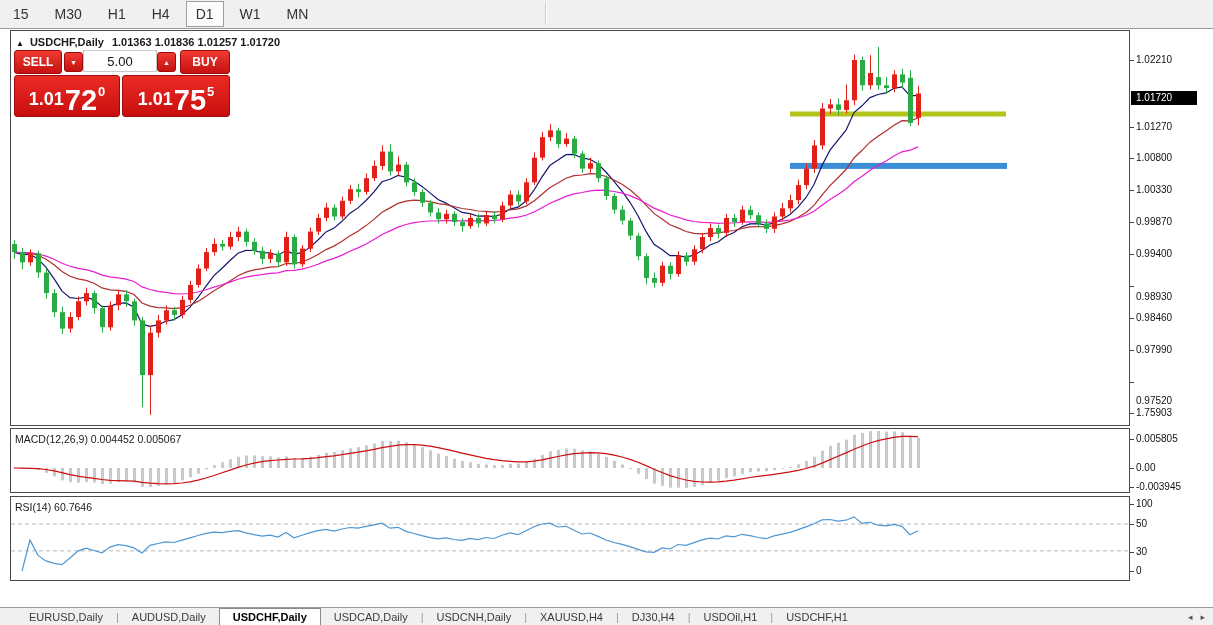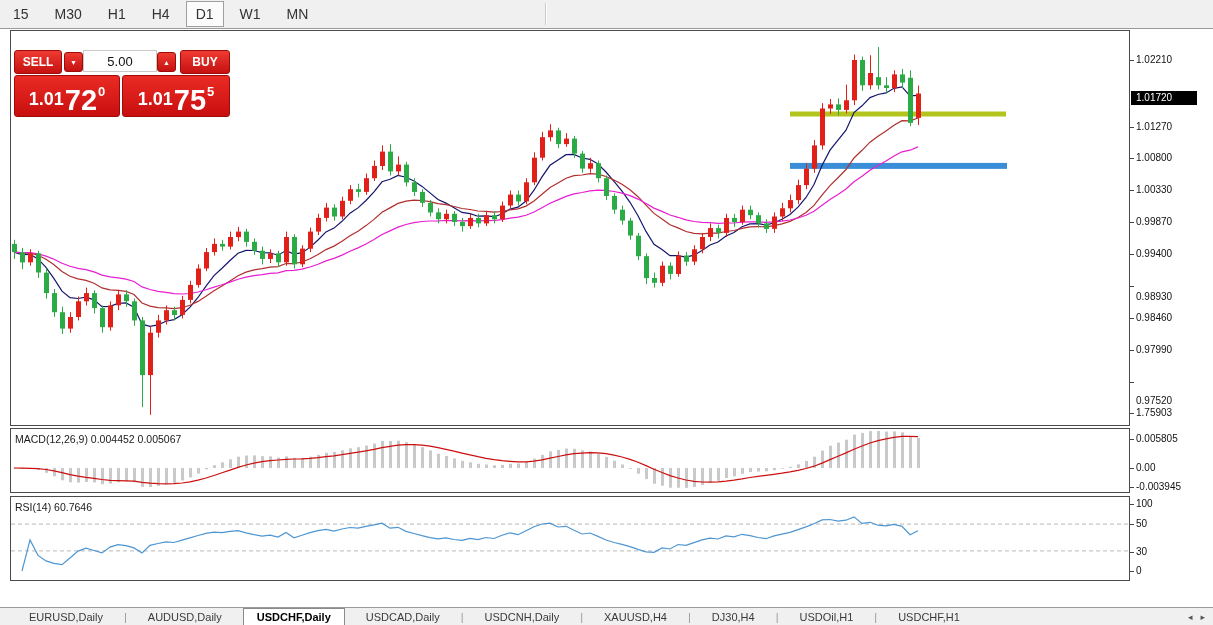--- a/index.html
+++ b/index.html
@@ -36,21 +36,21 @@
   #rsi-label{left:15px;top:472px;}
   
   .ax-label{left:1136px;font-size:10px;color:#111;white-space:nowrap;}
   .ax-tick{left:1130px;width:4px;height:1px;background:#444;}
   #cur-price{left:1131px;top:62px;width:61px;height:14px;background:#000;color:#fff;font-size:10px;line-height:14px;padding-left:5px;}
   
   #date-axis{left:0px;top:583px;width:1213px;height:23px;background:#fff;}
   .d-tick{top:0px;width:1px;height:4px;background:#444;}
   .d-label{top:5px;font-size:10px;color:#111;white-space:nowrap;transform:translateX(-50%);}
   
-  #tabbar{left:0;top:607px;width:1213px;height:18px;background:#f0f0f0;border-top:1px solid #9a9a9a;display:flex;align-items:stretch;font-size:11px;color:#3a3a3a;padding-left:16px;box-sizing:border-box;gap:8px;}
+  #tabbar{left:0;top:607px;width:1213px;height:18px;background:#f0f0f0;border-top:1px solid #9a9a9a;display:flex;align-items:stretch;font-size:11px;color:#3a3a3a;padding-left:16px;box-sizing:border-box;}
   .tab{display:flex;align-items:center;padding:0 13px;cursor:default;}
   .tab.active{background:#fff;border:1px solid #8a8a8a;border-bottom:none;font-weight:700;color:#000;}
   .tab-sep{display:flex;align-items:center;color:#999;}
   #tab-arrows{position:absolute;right:8px;top:0;height:18px;display:flex;align-items:center;gap:8px;color:#555;font-size:9px;}
 </style>
 </head>
 <body>
 
 <div id="toolbar" class="abs">
     <div class="tf-btn">15</div>
@@ -434,20 +434,23 @@
       </g>
       <g>
         <line x1="1" y1="494.1" x2="1119" y2="494.1" stroke="#b8b8b8" stroke-width="1" stroke-dasharray="4,3"></line>
         <line x1="1" y1="520.9" x2="1119" y2="520.9" stroke="#b8b8b8" stroke-width="1" stroke-dasharray="4,3"></line>
       </g>
       <g>
         <polyline points="12.0,541.0 20.0,509.9 28.0,525.4 36.0,530.9 44.0,533.4 52.0,534.7 60.0,528.0 68.0,521.1 76.0,518.1 84.0,520.5 92.0,522.9 100.0,517.1 108.0,514.7 116.0,515.6 124.0,517.9 132.0,523.0 140.0,515.4 148.0,513.5 156.0,511.9 164.0,512.5 172.0,510.1 180.0,507.8 188.0,505.5 196.0,503.3 204.0,502.2 212.0,502.7 220.0,501.4 228.0,500.7 236.0,502.8 244.0,504.6 252.0,506.2 260.0,505.2 268.0,507.0 276.0,502.5 284.0,507.8 292.0,505.2 300.0,502.6 308.0,500.6 316.0,499.3 324.0,501.2 332.0,499.0 340.0,497.5 348.0,498.2 356.0,496.3 364.0,494.8 372.0,493.2 380.0,498.2 388.0,497.3 396.0,501.4 404.0,503.5 412.0,505.7 420.0,507.6 428.0,508.9 436.0,507.8 444.0,509.5 452.0,510.3 460.0,508.3 468.0,509.6 476.0,507.5 484.0,508.5 492.0,505.2 500.0,502.8 508.0,504.7 516.0,500.7 524.0,496.7 532.0,494.0 540.0,493.1 548.0,497.0 556.0,496.3 564.0,500.3 572.0,504.0 580.0,503.0 588.0,506.4 596.0,510.0 604.0,512.5 612.0,514.3 620.0,516.6 628.0,519.4 636.0,521.8 644.0,522.3 652.0,517.9 660.0,519.0 668.0,514.5 676.0,515.4 684.0,512.6 692.0,509.9 700.0,508.1 708.0,509.0 716.0,505.9 724.0,506.8 732.0,504.3 740.0,505.6 748.0,507.5 756.0,508.7 764.0,505.9 772.0,504.1 780.0,502.4 788.0,499.6 796.0,496.9 804.0,493.7 812.0,489.9 820.0,489.5 828.0,491.2 836.0,490.2 844.0,486.9 852.0,493.4 860.0,492.3 868.0,495.2 876.0,495.8 884.0,494.3 892.0,496.3 900.0,504.7 908.0,500.8" fill="none" stroke="#4e96d2" stroke-width="1.2"></polyline>
       </g>
     </svg>
 
+  <div id="title-row" class="abs">
+    <span id="title-arrow">▲</span><span>USDCHF,Daily</span><span id="title-ohlc">1.01363 1.01836 1.01257 1.01720</span>
+  </div>
 
   <div id="tp-sell" class="abs tp-btn">SELL</div>
   <div id="tp-dn" class="abs tp-btn">▼</div>
   <div id="tp-vol" class="abs">5.00</div>
   <div id="tp-up" class="abs tp-btn">▲</div>
   <div id="tp-buy" class="abs tp-btn">BUY</div>
 
   <div id="tp-sell-price" class="abs px-box">
     <span class="px-small">1.01</span>
     <span class="px-big">72</span>

